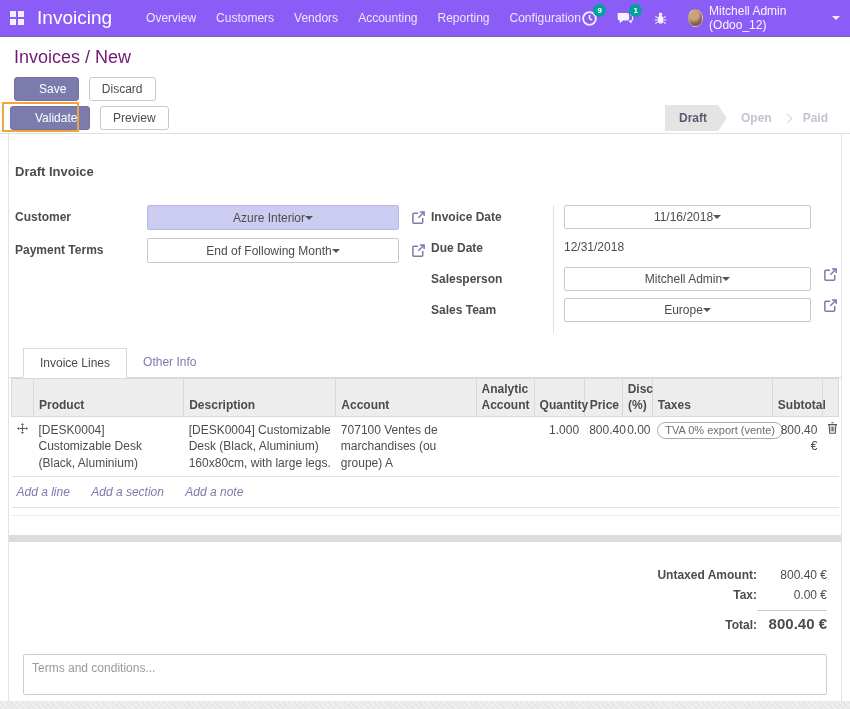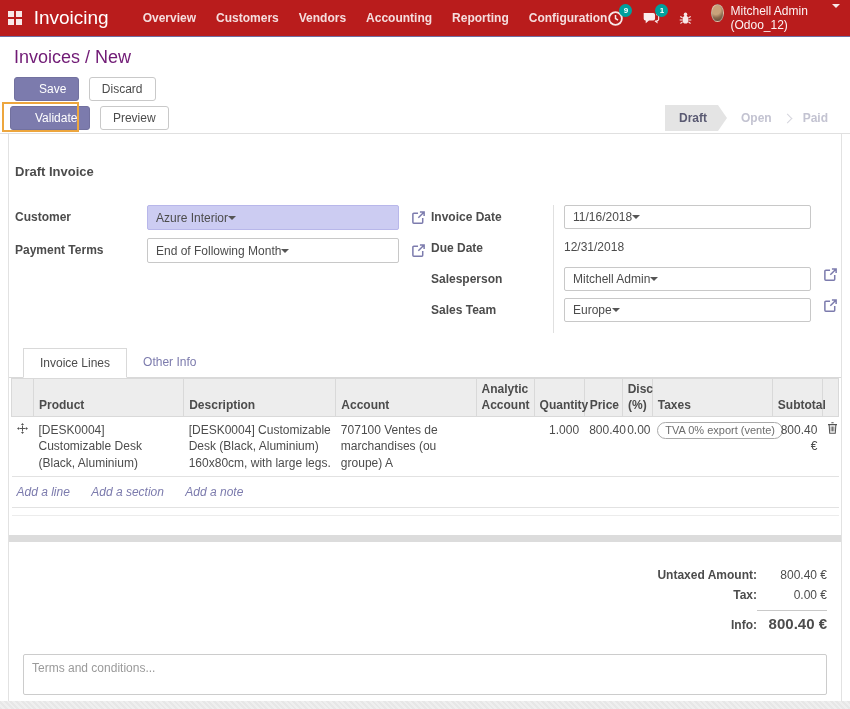--- a/index.html
+++ b/index.html
@@ -1,37 +1,37 @@
 <!DOCTYPE html>
 <html><head>
 <meta charset="utf-8">
 <style>
   * { margin:0; padding:0; box-sizing:border-box; }
   html,body { width:850px; height:709px; background:#fff; overflow:hidden;
               font-family:"Liberation Sans", sans-serif; color:#4c4c4c; }
   .page { position:relative; width:850px; height:709px; }
 
   
-  .navbar { height:37px; background:#b91c1c; border-bottom:1px solid #6f6ea2;
+  .navbar { height:37px; background:#8b5cf6; border-bottom:1px solid #6f6ea2;
             display:flex; align-items:center; padding:0 10px 0 0; }
   .apps-icon { width:37px; height:37px; display:flex; align-items:center; justify-content:center; cursor:pointer; }
   .apps-grid { display:grid; grid-template-columns:6px 6px; grid-template-rows:6px 6px; gap:2px; }
   .apps-grid i { background:rgba(255,255,255,.9); display:block; }
   .nav-title { color:#fff; font-size:19px; padding:0 10px 0 4px; margin-right:24px; cursor:pointer; }
   .nav-menu { display:flex; gap:20px; font-size:12px; }
-  .nav-menu span { color:rgba(255,255,255,.85); cursor:pointer;font-weight:bold; }
+  .nav-menu span { color:rgba(255,255,255,.85); cursor:pointer; }
   .nav-right { margin-left:auto; display:flex; align-items:center; gap:18px; }
   .nav-ico { position:relative; width:20px; height:20px; display:flex; align-items:center; justify-content:center; cursor:pointer; }
   .badge { position:absolute; top:-4px; right:-8px; min-width:13px; height:13px; padding:0 3px;
            background:#00a09d; color:#fff; font-size:8px; line-height:13px; text-align:center;
            border-radius:7px; font-weight:bold; }
   .avatar { width:18px; height:18px; border-radius:50%;
             background:radial-gradient(circle at 35% 30%, #c9a27a 0 35%, #8b6b4f 60%, #55402f 100%);
             border:1px solid rgba(255,255,255,.4); }
-  .user-menu { display:flex; align-items:flex-start; gap:6px; color:rgba(255,255,255,.95); font-size:12px; cursor:pointer; }
+  .user-menu { display:flex; align-items:center; gap:6px; color:rgba(255,255,255,.95); font-size:12px; cursor:pointer; }
   .caret-w { width:0; height:0; border-left:4px solid transparent; border-right:4px solid transparent;
              border-top:4px solid rgba(255,255,255,.9); }
 
   
   .control-panel { padding:10px 14px 0 14px; height:66px; }
   .breadcrumb { color:#701a75; font-size:18px; margin-bottom:9px; cursor:pointer; }
   .btn { font-family:"Liberation Sans", sans-serif; font-size:12px; padding:4px 12px; border-radius:3px;
          border:1px solid #c9c9c9; background:#fff; color:#4c4c4c; cursor:pointer; }
   .btn.primary { background:#7c7bad; border-color:#72719f; color:#fff;padding-left:24px; }
   .cp-buttons .btn { margin-right:5px; }
@@ -51,21 +51,21 @@
   .sheet { margin:0 8px; border-left:1px solid #e2e2e2; border-right:1px solid #e2e2e2;
            height:567px; padding:30px 0 12px 0; position:relative; background:#fff; }
   .sheet-title { font-size:13px; font-weight:bold; padding-left:6px; margin-bottom:26px; }
 
   .form-grid { display:flex; padding-left:6px; min-height:128px; }
   .fg-left { width:416px; }
   .frow { display:flex; align-items:flex-start; height:33px; }
   .flabel { width:132px; font-size:12px; font-weight:bold; padding-top:5px; }
   .fwrap { display:flex; align-items:center; gap:12px; }
   .select { width:252px; height:25px; border:1px solid #c8c8c8; border-radius:2px; background:#fff;
-            display:flex; align-items:center; justify-content:flex-start;
+            display:flex; align-items:center; justify-content:center;
             padding:0 8px; font-size:12px; cursor:pointer; }
   .select.hl { background:#ccccf2; border-color:#b8b7ea; }
   .caret-d { width:0; height:0; border-left:4px solid transparent; border-right:4px solid transparent;
              border-top:4px solid #555; }
   .ext { width:15px; height:15px; cursor:pointer; flex:none; }
   .fg-right { display:flex; }
   .fr-labels { width:122px; }
   .fr-labels .flabel { width:122px; height:31px; padding-top:5px; }
   .fr-fields { border-left:1px solid #e0e0e0; padding-left:10px; }
   .fr-row { height:31px; display:flex; align-items:flex-start; gap:12px; }
@@ -338,21 +338,21 @@
     <div class="totals">
       <div class="trow">
         <span class="tlabel">Untaxed Amount:</span>
         <span class="tval">800.40 €</span>
       </div>
       <div class="trow">
         <span class="tlabel">Tax:</span>
         <span class="tval">0.00 €</span>
       </div>
       <div class="trow total">
-        <span class="tlabel">Info:</span>
+        <span class="tlabel">Total:</span>
         <span class="tval">800.40 €</span>
       </div>
     </div>
 
     <div class="notes">
       <textarea placeholder="Terms and conditions..." style=""></textarea>
     </div>
   </div>
 
   <div class="footer-strip"></div>

